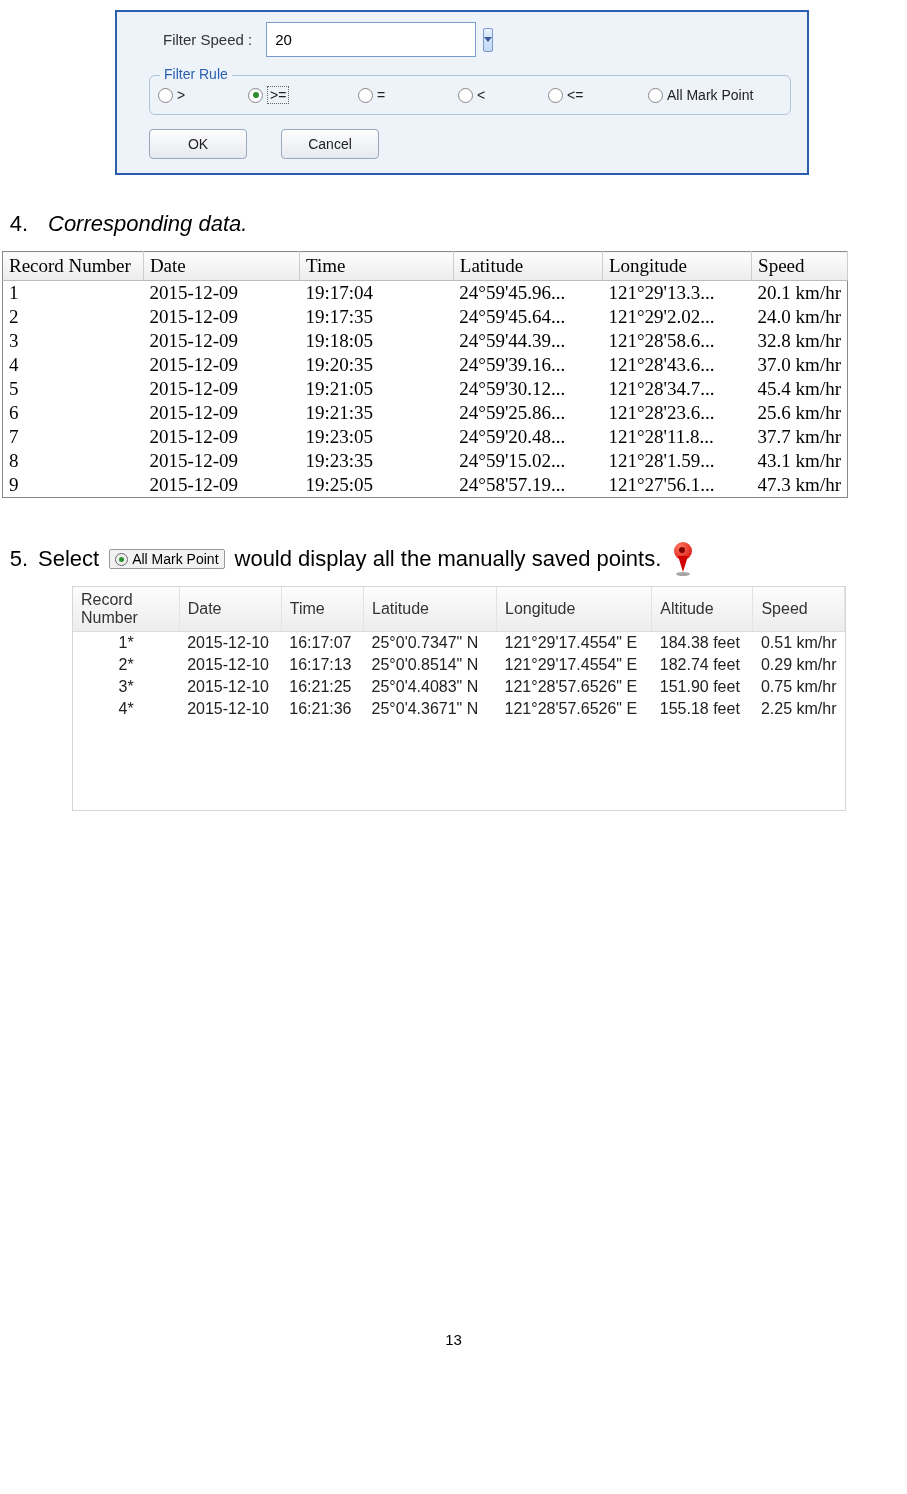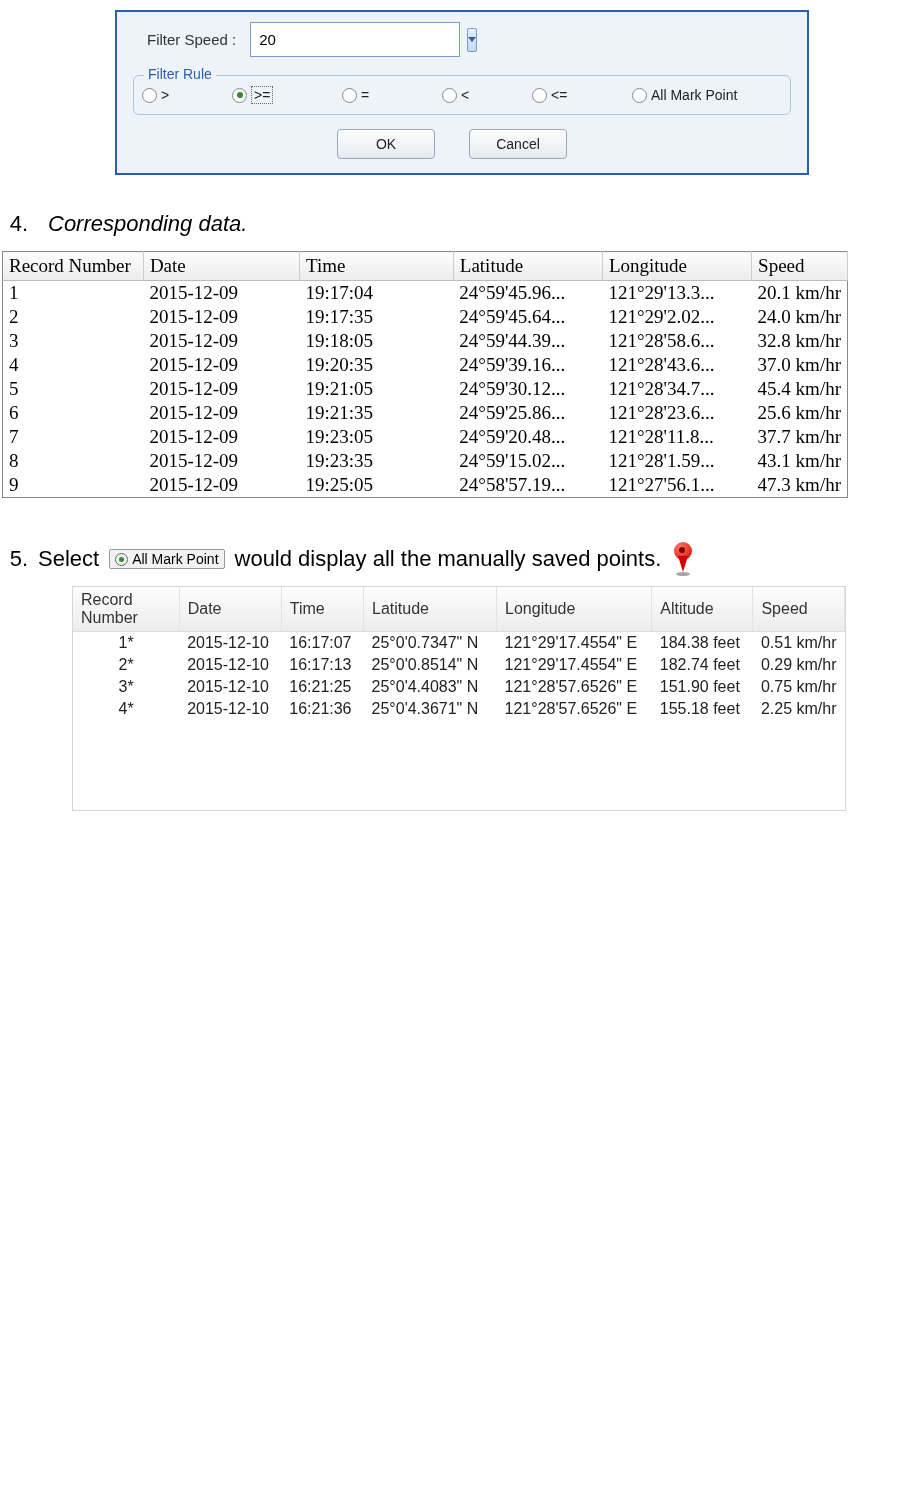--- a/index.html
+++ b/index.html
@@ -42,21 +42,21 @@
   border-radius: 4px;
   display: flex;
   align-items: center;
   justify-content: center;
   color: #fff;
   font-weight: bold;
   font-size: 18px;
 }
 .dialog-body {
   background: #eef2f9;
-  padding: 10px 16px 14px 16px;
+  padding: 10px 16px 14px 32px;
 }
 .filter-speed-row {
   display: flex;
   align-items: center;
   gap: 14px;
   margin-bottom: 18px;
   margin-left: 14px;
 }
 .filter-speed-label {
   color: #333;
@@ -141,21 +141,21 @@
   height: 6px;
   border-radius: 50%;
   background: #2a8f2a;
 }
 .radio-item.selected .lbl-box {
   border: 1px dotted #666;
   padding: 0 2px;
 }
 .btn-row {
   display: flex;
-  justify-content: center;
+  justify-content: flex-start;
   gap: 34px;
   padding-right: 20px;
 }
 .win-btn {
   width: 96px;
   height: 28px;
   background: linear-gradient(to bottom, #fdfdfd, #e6e9ee);
   border: 1px solid #9aa7bd;
   border-radius: 4px;
   font-size: 14px;
@@ -517,14 +517,15 @@
             <td>16:21:36</td>
             <td>25°0'4.3671" N</td>
             <td>121°28'57.6526" E</td>
             <td>155.18 feet</td>
             <td>2.25 km/hr</td>
           </tr>
         </tbody>
     </table>
   </div>
 
+  <div class="page-num">13</div>
 
 </div>
 
 </body></html>

